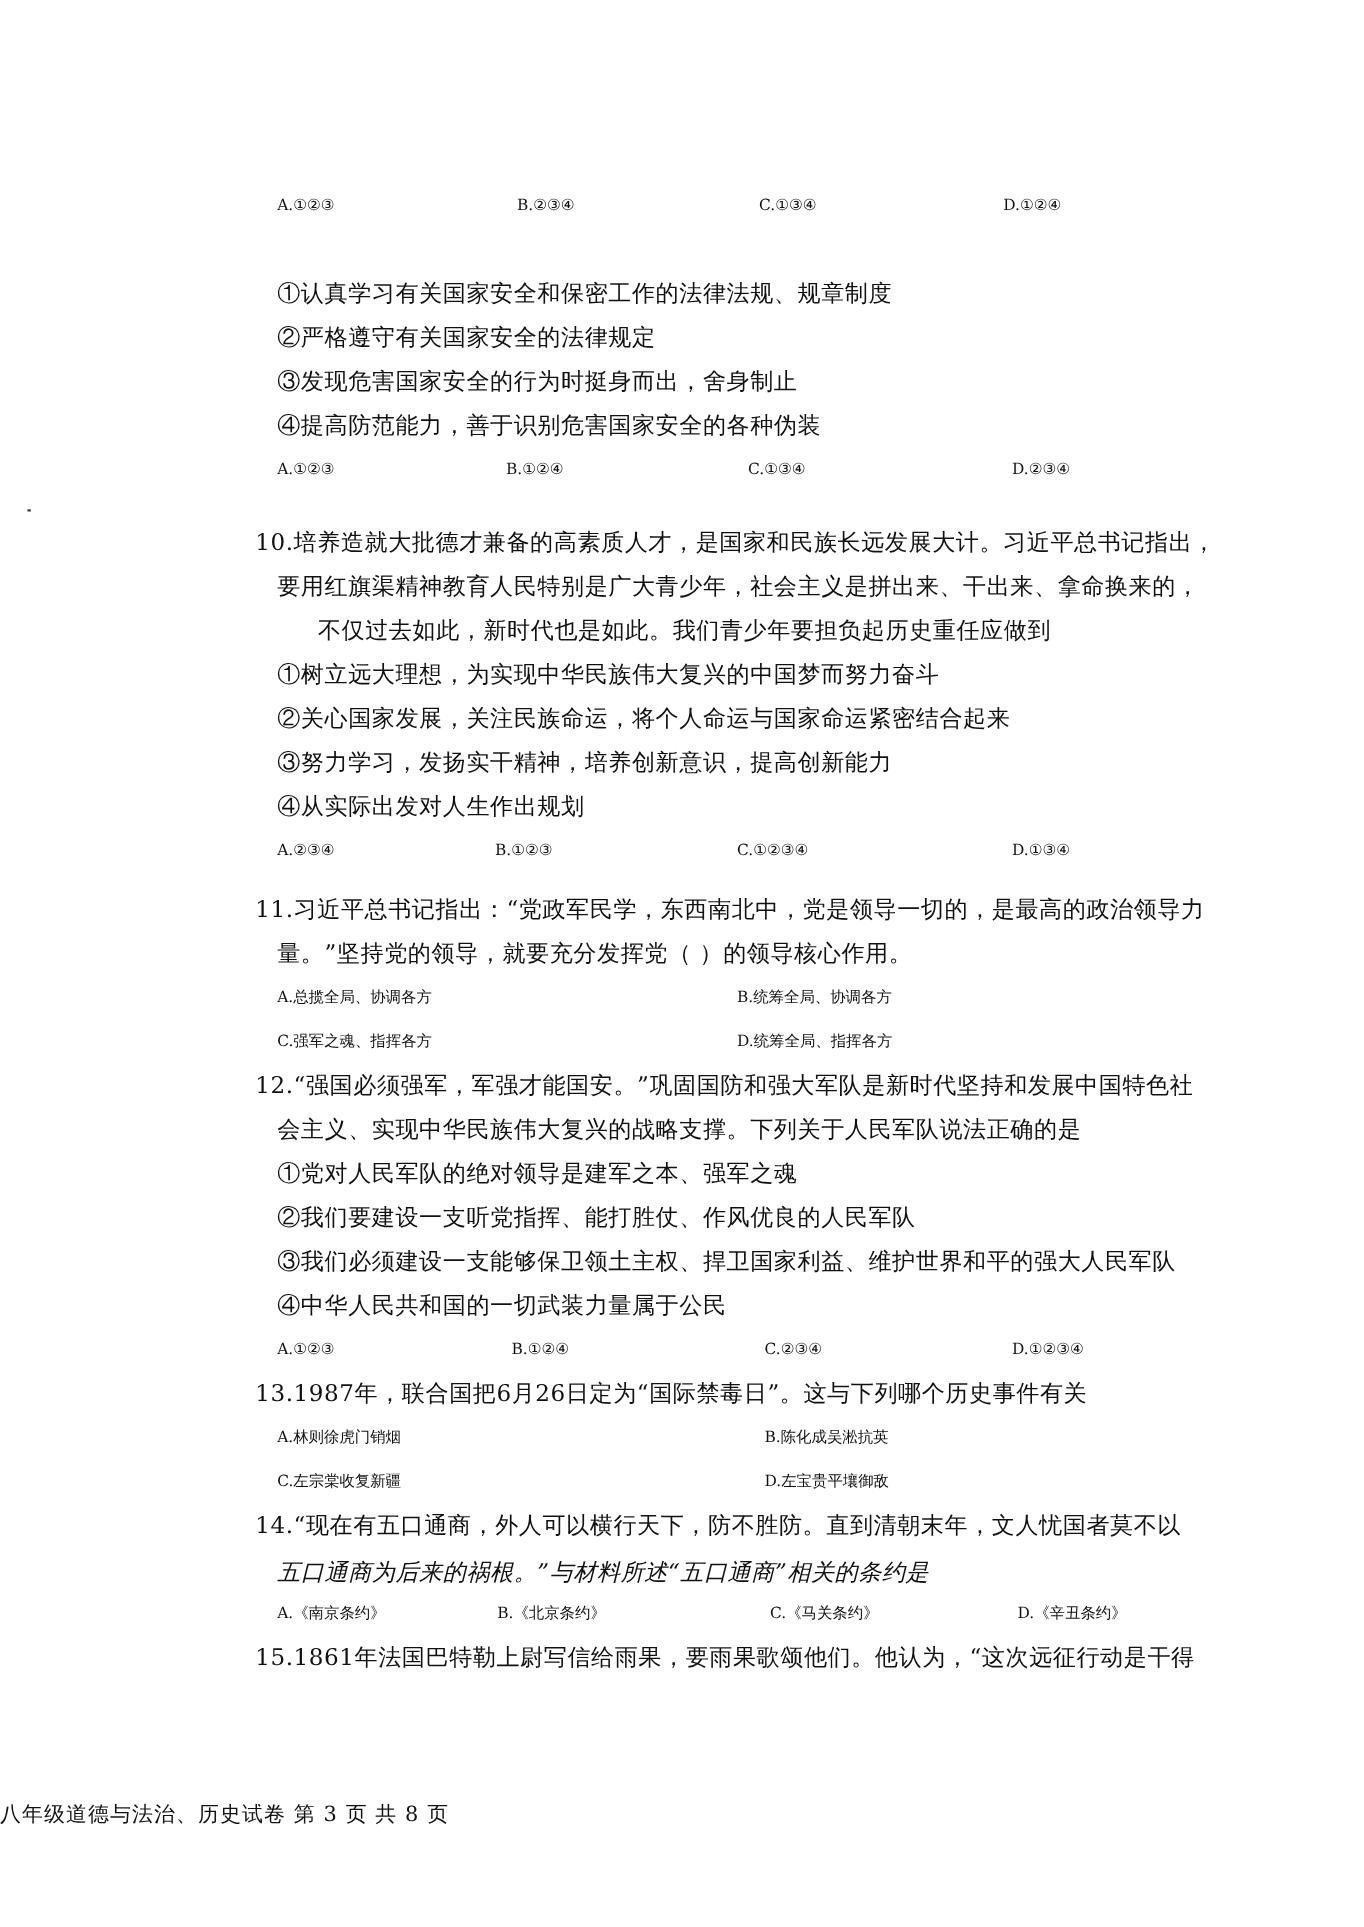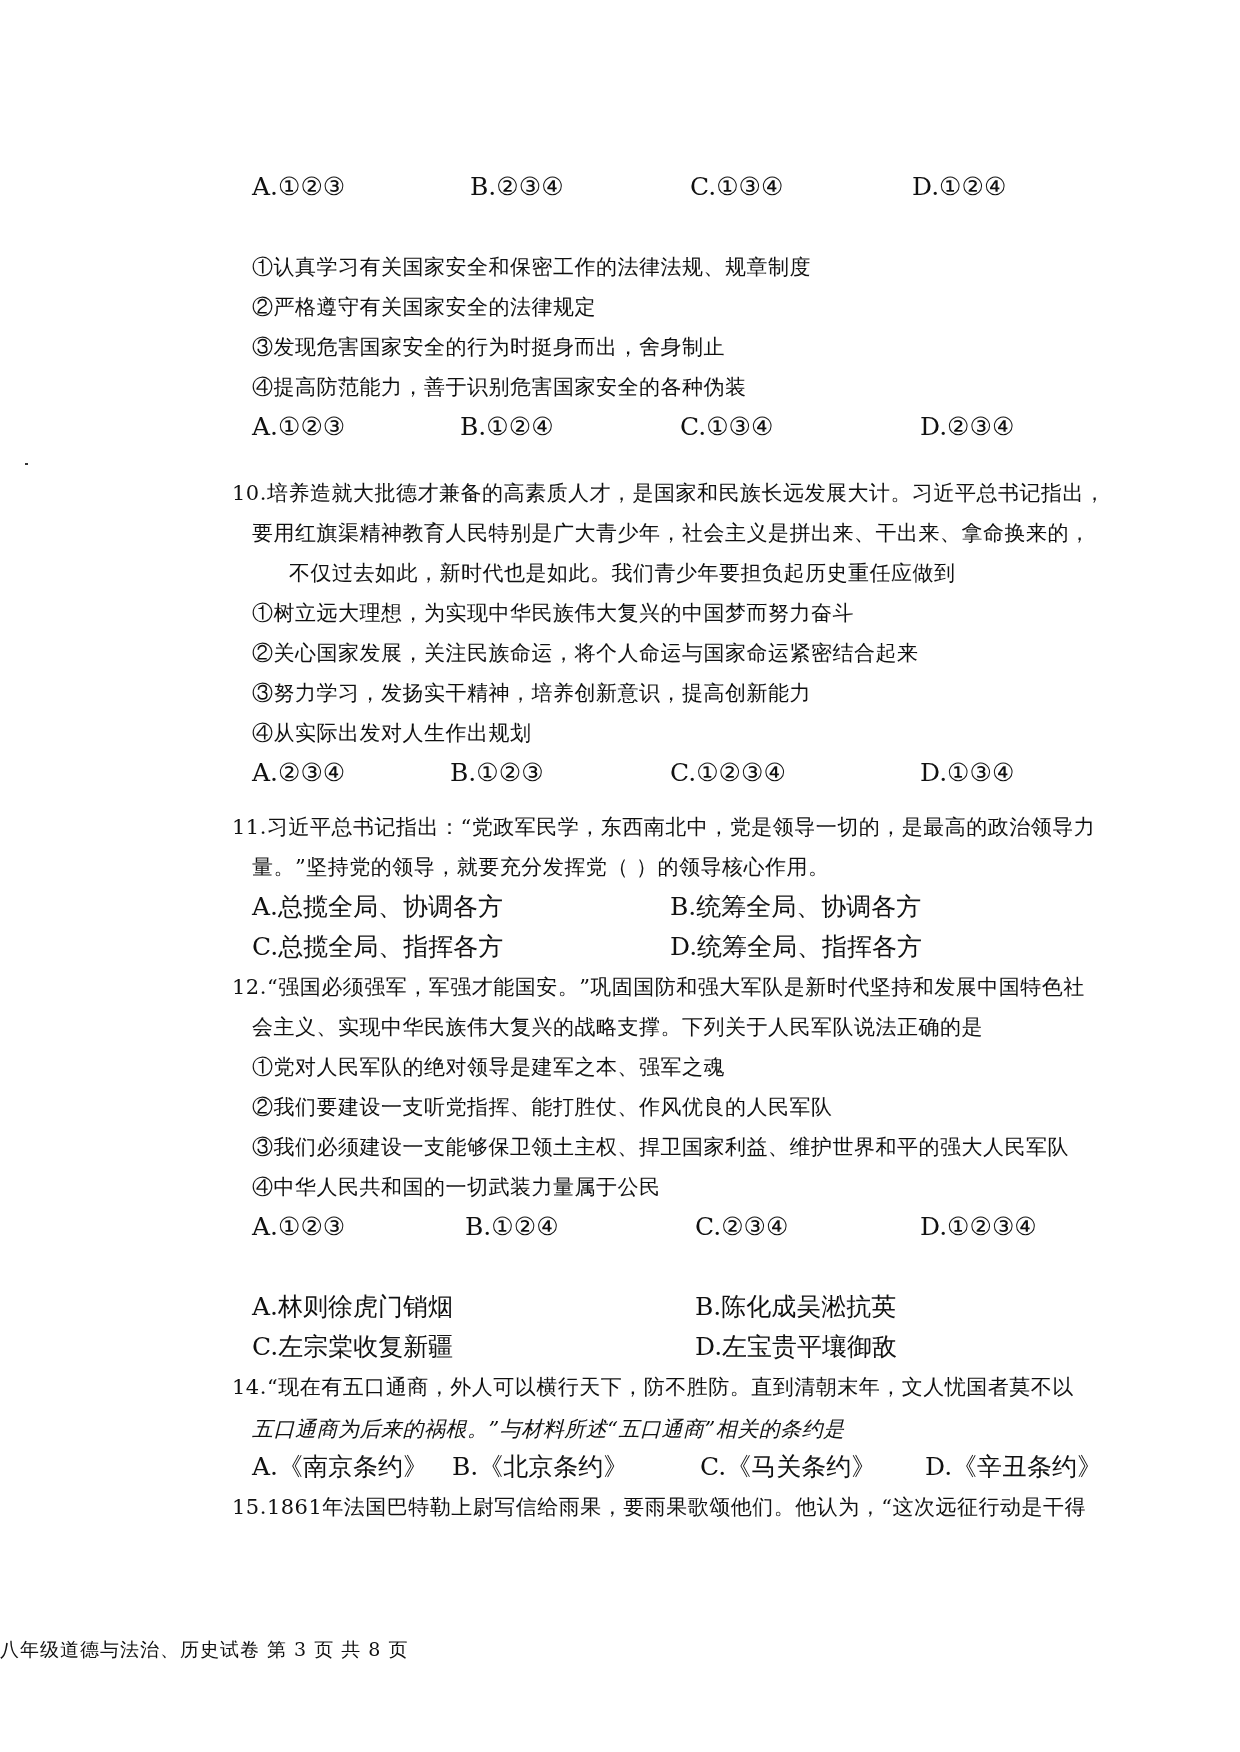--- a/index.html
+++ b/index.html
@@ -8,21 +8,21 @@
     font-family: "DejaVu Serif", "Liberation Serif", serif;
     color: #111111;
   }
   .page { position: absolute; left: 0; top: 0; width: 1240px; height: 1752px; }
   .line {
     position: absolute; left: 0; white-space: nowrap;
     font-size: 21px; line-height: 30px; letter-spacing: 0.5px;
   }
   .stem { left: 232px; }
   .sub { left: 252px; }
-  .opt { position: absolute; white-space: nowrap; font-size: 25px; line-height: 30px; }
+  .opt { position: absolute; white-space: nowrap; font-size: 14px; line-height: 30px; }
   .footer {
     position: absolute; top: 1590px; left: 0; width: 1084px; text-align: left;
     font-size: 19px; line-height: 28px; letter-spacing: 1px; margin-top: 45px;
   }
   .speck { position: absolute; left: 25px; top: 463px; width: 3px; height: 2px; background: #333; }
 </style>
 </head>
 <body>
 
 <div class="page">
@@ -54,34 +54,35 @@
   <div class="line sub" style="top:718px;">④从实际出发对人生作出规划</div>
   <span class="opt" style="left:252px;top:758px;">A.②③④</span>
   <span class="opt" style="left:450px;top:758px;">B.①②③</span>
   <span class="opt" style="left:670px;top:758px;">C.①②③④</span>
   <span class="opt" style="left:920px;top:758px;">D.①③④</span>
 
   <div class="line stem" style="top:812px;">11.习近平总书记指出：“党政军民学，东西南北中，党是领导一切的，是最高的政治领导力</div>
   <div class="line sub" style="top:852px;">量。”坚持党的领导，就要充分发挥党（  ）的领导核心作用。</div>
   <span class="opt" style="left:252px;top:892px;">A.总揽全局、协调各方</span>
   <span class="opt" style="left:670px;top:892px;">B.统筹全局、协调各方</span>
-  <span class="opt" style="left:252px;top:932px;">C.总揽全局、指挥各方</span>
+  <span class="opt" style="left:252px;top:932px;">C.强军之魂、指挥各方</span>
   <span class="opt" style="left:670px;top:932px;">D.统筹全局、指挥各方</span>
 
   <div class="line stem" style="top:972px;">12.“强国必须强军，军强才能国安。”巩固国防和强大军队是新时代坚持和发展中国特色社</div>
   <div class="line sub" style="top:1012px;">会主义、实现中华民族伟大复兴的战略支撑。下列关于人民军队说法正确的是</div>
   <div class="line sub" style="top:1052px;">①党对人民军队的绝对领导是建军之本、强军之魂</div>
   <div class="line sub" style="top:1092px;">②我们要建设一支听党指挥、能打胜仗、作风优良的人民军队</div>
   <div class="line sub" style="top:1132px;">③我们必须建设一支能够保卫领土主权、捍卫国家利益、维护世界和平的强大人民军队</div>
   <div class="line sub" style="top:1172px;">④中华人民共和国的一切武装力量属于公民</div>
   <span class="opt" style="left:252px;top:1212px;">A.①②③</span>
   <span class="opt" style="left:465px;top:1212px;">B.①②④</span>
   <span class="opt" style="left:695px;top:1212px;">C.②③④</span>
   <span class="opt" style="left:920px;top:1212px;">D.①②③④</span>
 
+  <div class="line stem" style="top:1252px;">13.1987年，联合国把6月26日定为“国际禁毒日”。这与下列哪个历史事件有关</div>
   <span class="opt" style="left:252px;top:1292px;">A.林则徐虎门销烟</span>
   <span class="opt" style="left:695px;top:1292px;">B.陈化成吴淞抗英</span>
   <span class="opt" style="left:252px;top:1332px;">C.左宗棠收复新疆</span>
   <span class="opt" style="left:695px;top:1332px;">D.左宝贵平壤御敌</span>
 
   <div class="line stem" style="top:1372px;">14.“现在有五口通商，外人可以横行天下，防不胜防。直到清朝末年，文人忧国者莫不以</div>
   <div class="line sub" style="top:1414px;font-style:italic;">五口通商为后来的祸根。”与材料所述“五口通商”相关的条约是</div>
   <span class="opt" style="left:252px;top:1452px;">A.《南京条约》</span>
   <span class="opt" style="left:452px;top:1452px;">B.《北京条约》</span>
   <span class="opt" style="left:700px;top:1452px;">C.《马关条约》</span>

